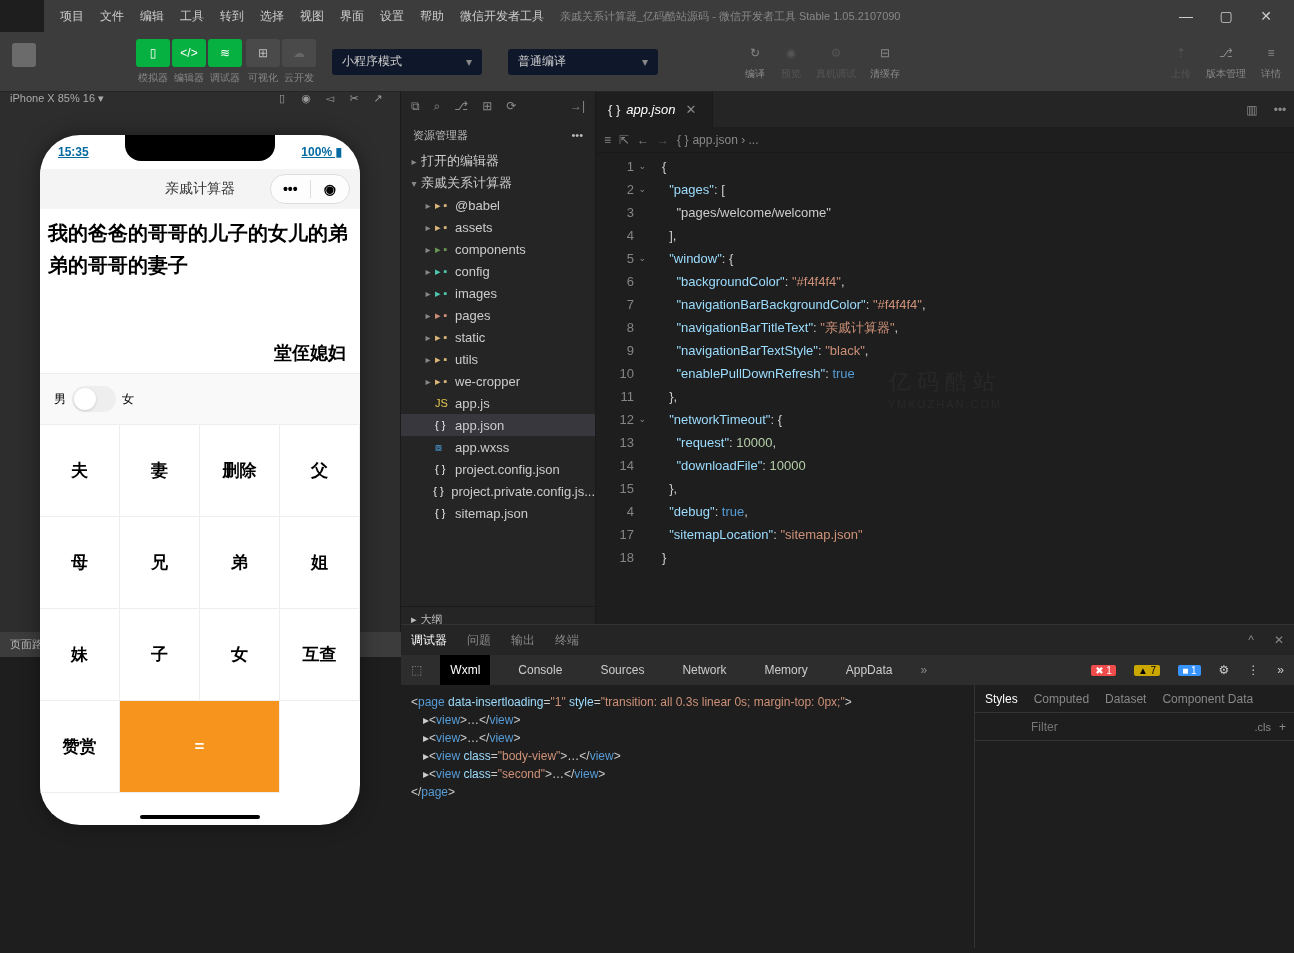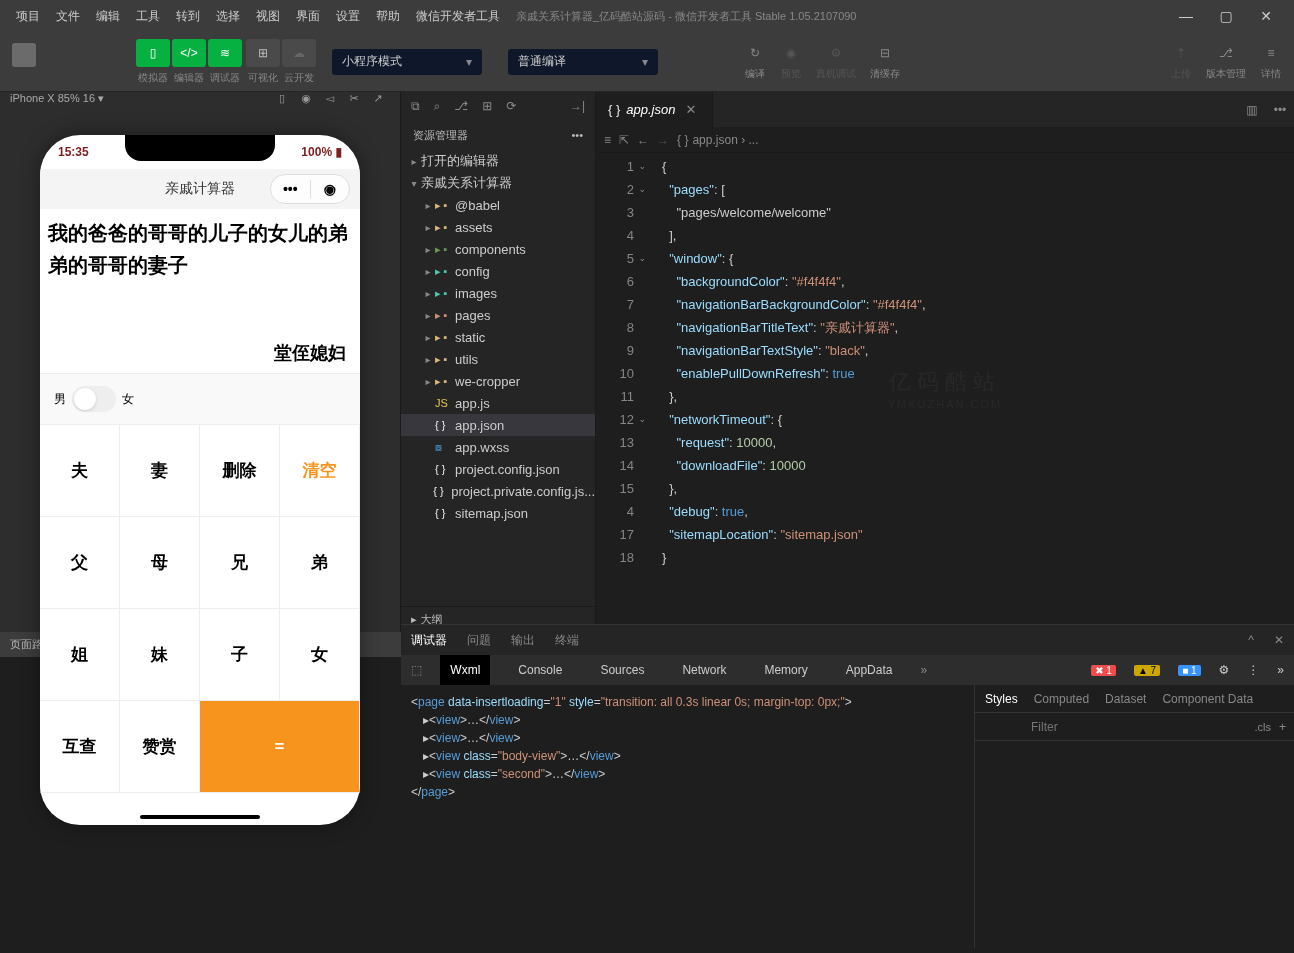--- a/index.html
+++ b/index.html
@@ -1,19 +1,19 @@
 <!DOCTYPE html>
 <html><head>
 <meta charset="utf-8">
 <style>
 * { margin: 0; padding: 0; box-sizing: border-box; font-family: "Microsoft YaHei", -apple-system, sans-serif; }
 body { background: #1e1e1e; color: #ccc; font-size: 12px; overflow: hidden; width: 1294px; height: 953px; }
 
 
-.titlebar { height: 28px; background: #3c3c3c; display: flex; align-items: center; padding: 16px 8px; color: #ccc; }
+.titlebar { height: 28px; background: #3c3c3c; display: flex; align-items: center; padding: 16px 8px; color: #ccc; margin-left: 44px; }
 .titlebar .menu-item { padding: 0 8px; cursor: pointer; font-size: 12px; }
 .titlebar .app-title { margin-left: 8px; color: #888; font-size: 11px; }
 .titlebar .spacer { flex: 1; }
 .titlebar .win-btn { width: 40px; text-align: center; color: #ccc; font-size: 14px; cursor: pointer; }
 
 
 .toolbar { height: 60px; background: #3c3c3c; display: flex; align-items: center; padding: 0 12px; border-bottom: 1px solid #252525; }
 .avatar { width: 24px; height: 24px; background: #6b6b6b; border-radius: 3px; margin-right: 100px; margin-top: -14px; }
 .tb-grp { display: flex; flex-direction: column; align-items: center; margin-right: 4px; }
 .tb-btns { display: flex; gap: 2px; }
@@ -34,21 +34,21 @@
 .main { display: flex; height: 826px; }
 
 
 .sim-panel { width: 400px; background: #2d2d2d; display: flex; flex-direction: column; }
 .sim-bar { height: 28px; display: flex; align-items: center; padding: 0 10px; color: #aaa; font-size: 11px; }
 .sim-bar .sp { flex: 1; }
 .sim-bar .ic { width: 24px; text-align: center; cursor: pointer; color: #999; }
 .sim-wrap { flex: 1; display: flex; justify-content: center; align-items: flex-start; padding-top: 30px; }
 .phone { width: 320px; height: 690px; background: #fff; border-radius: 40px; overflow: hidden; position: relative; box-shadow: 0 0 20px rgba(0,0,0,.4); }
 .notch { position: absolute; top: 0; left: 50%; transform: translateX(-50%); width: 150px; height: 26px; background: #000; border-radius: 0 0 16px 16px; z-index: 2; }
-.ph-status { height: 34px; display: flex; align-items: center; justify-content: space-between; padding: 12px 18px; color: #7f1d1d; font-size: 12px; font-weight: 600; }
+.ph-status { height: 34px; display: flex; align-items: center; justify-content: space-between; padding: 12px 18px; color: #0369a1; font-size: 12px; font-weight: 600; text-decoration: underline; }
 .ph-nav { height: 40px; display: flex; align-items: center; justify-content: center; color: #333; font-size: 14px; position: relative; background: #f4f4f4; }
 .capsule { position: absolute; right: 10px; display: flex; border: 1px solid #ddd; border-radius: 18px; height: 30px; width: 80px; align-items: center; background: rgba(255,255,255,.8); }
 .capsule .half { flex: 1; display: flex; align-items: center; justify-content: center; color: #000; font-weight: bold; }
 .capsule .sep { width: 1px; height: 18px; background: #ddd; }
 .ph-body { padding: 0; color: #000; }
 .rel-txt { font-size: 20px; font-weight: 700; padding: 8px 8px 0; line-height: 1.6; }
 .result-row { text-align: right; padding: 60px 14px 8px; font-size: 18px; font-weight: 700; }
 .gender-row { display: flex; align-items: center; padding: 12px 14px; background: #f9f9f9; border-top: 1px solid #eee; border-bottom: 1px solid #eee; gap: 6px; }
 .toggle { width: 44px; height: 26px; background: #eee; border-radius: 13px; position: relative; }
 .toggle::after { content: ""; position: absolute; width: 22px; height: 22px; background: #fff; border-radius: 50%; top: 2px; left: 2px; box-shadow: 0 1px 3px rgba(0,0,0,.15); }
@@ -260,21 +260,20 @@
           <div class="result-row">堂侄媳妇</div>
           <div class="gender-row">
             <span>男</span>
             <div class="toggle"></div>
             <span>女</span>
           </div>
           <div class="kbd">
             <div class="key">夫</div>
             <div class="key">妻</div>
             <div class="key">删除</div>
-            <div class="key orange-txt">清空</div>
             <div class="key">父</div>
             <div class="key">母</div>
             <div class="key">兄</div>
             <div class="key">弟</div>
             <div class="key">姐</div>
             <div class="key">妹</div>
             <div class="key">子</div>
             <div class="key">女</div>
             <div class="key">互查</div>
             <div class="key">赞赏</div>

